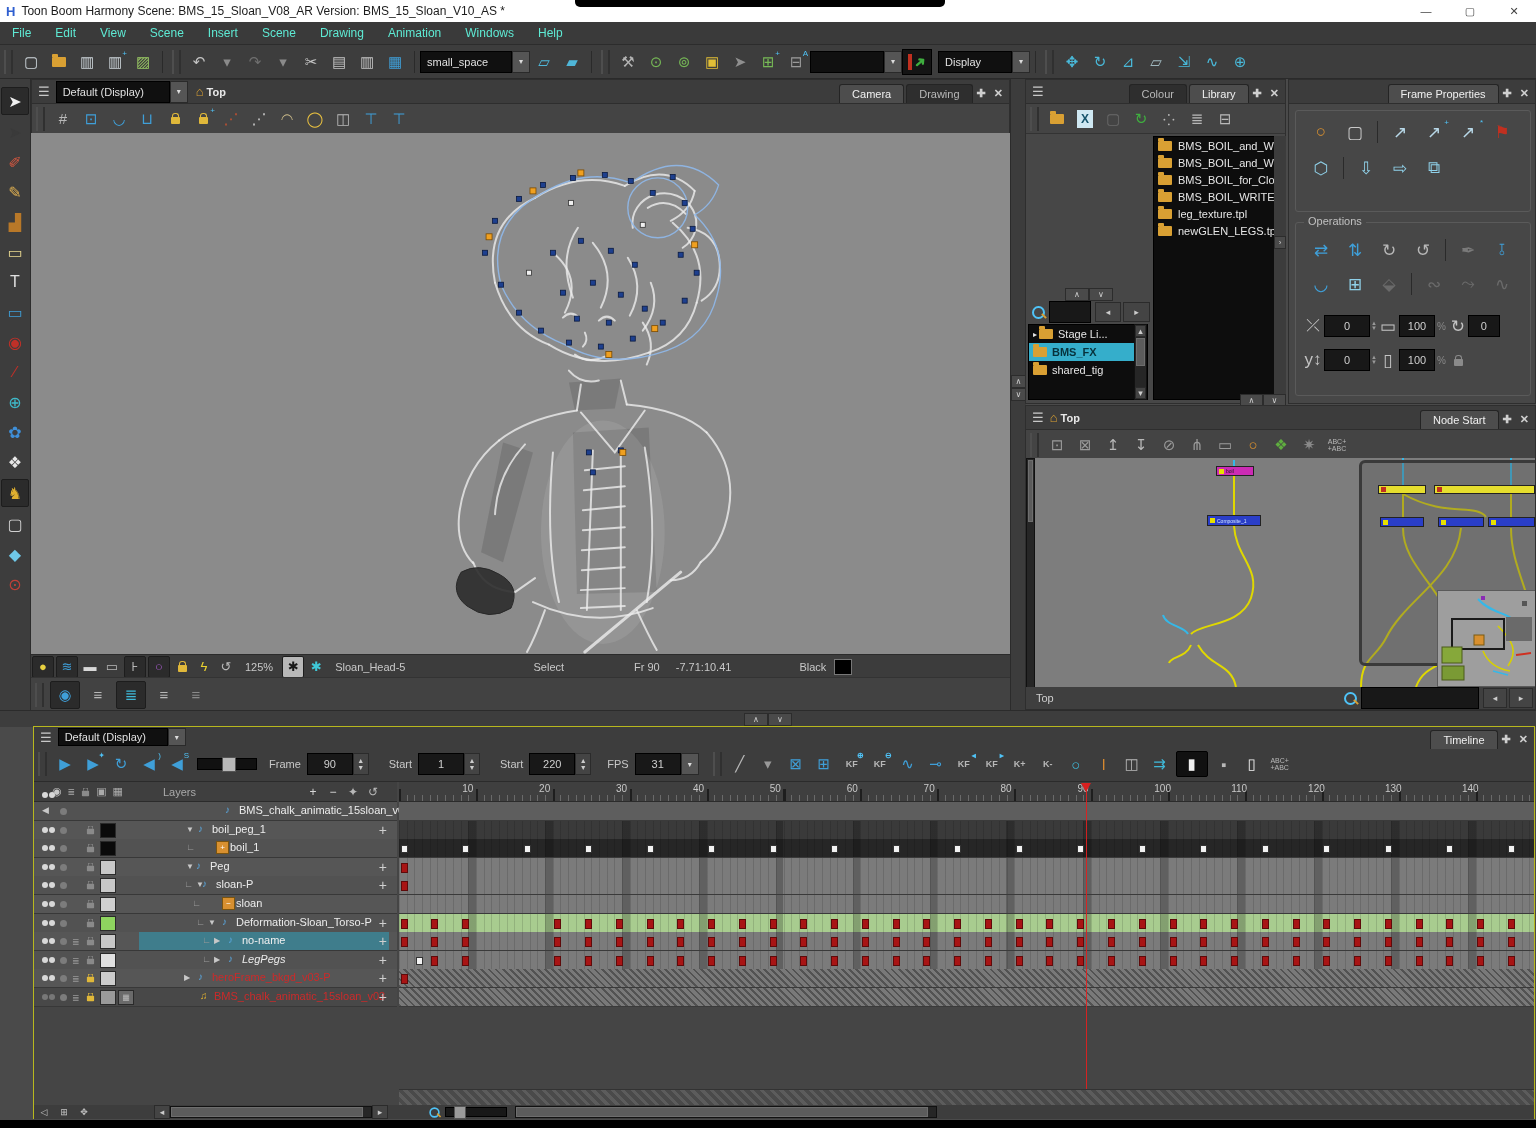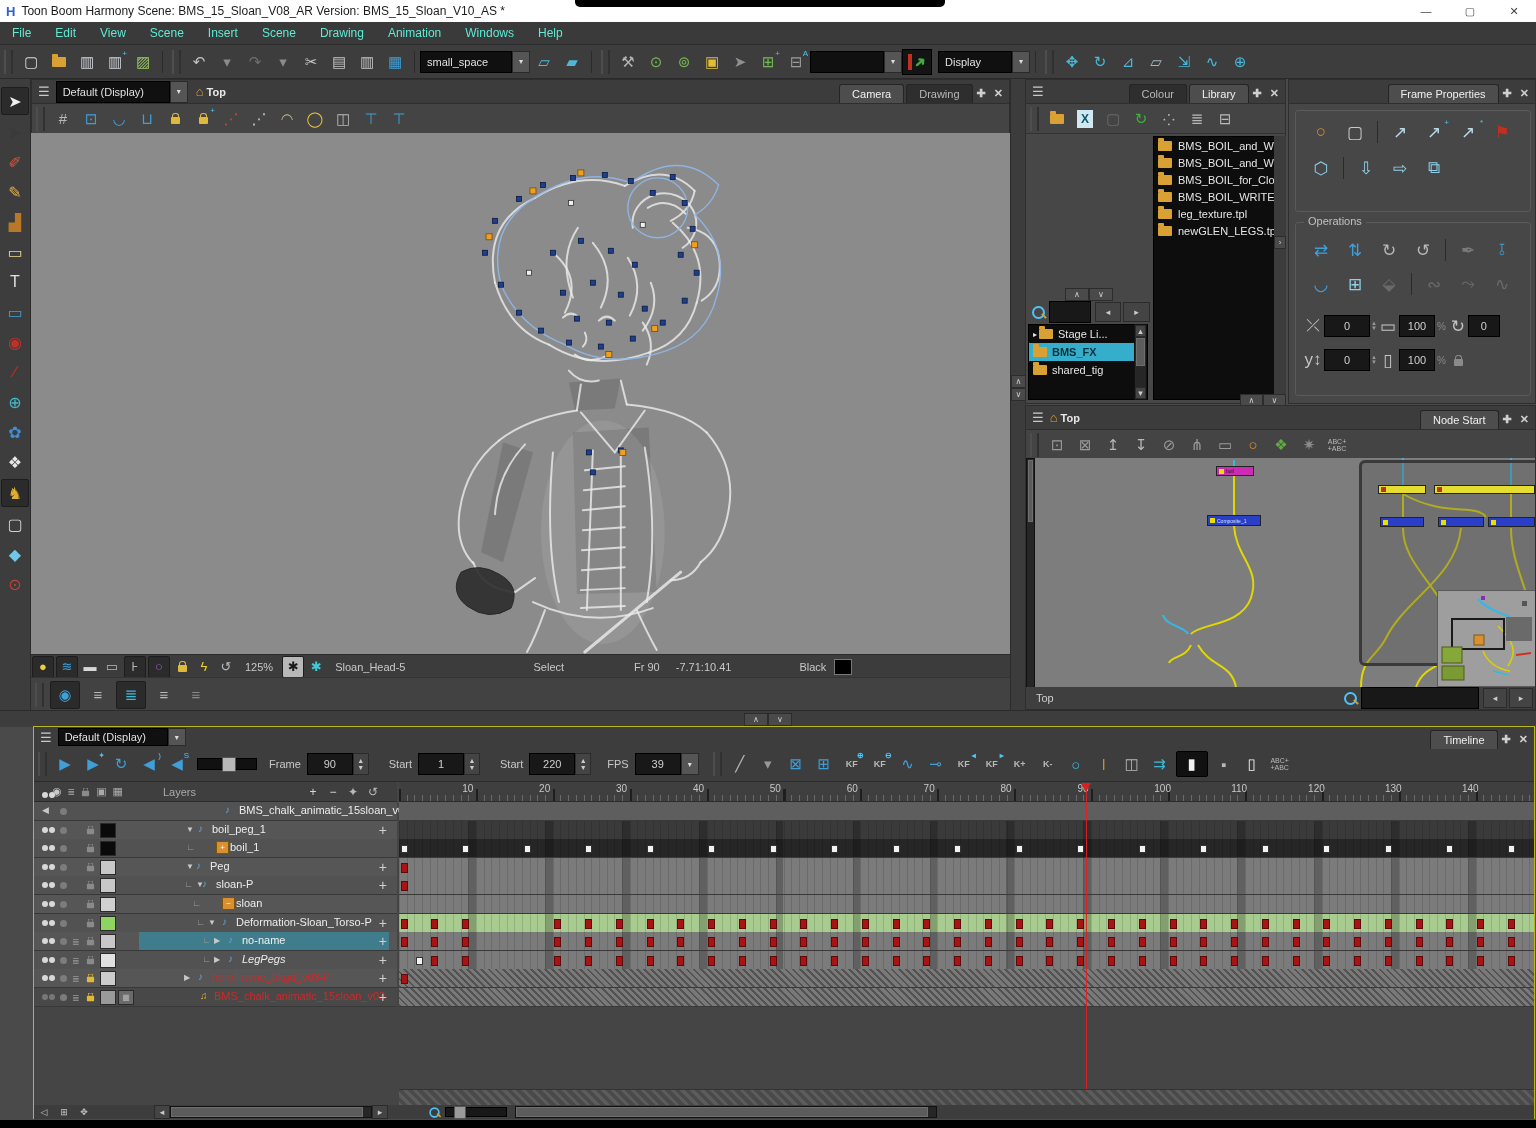--- a/index.html
+++ b/index.html
@@ -758,21 +758,21 @@
             <span style="font-size:7px;">▲</span>
             <span style="font-size:7px;">▼</span>
           </div>
         <span class="fieldlbl" style="margin-left:20px;">Start</span>
         <div class="numfield">220</div>
         <div class="upwn" style="width:14px;height:20px;flex-direction:column;">
             <span style="font-size:7px;">▲</span>
             <span style="font-size:7px;">▼</span>
           </div>
         <span class="fieldlbl" style="margin-left:16px;">FPS</span>
-        <div class="numfield">39</div>
+        <div class="numfield">31</div>
         <div class="dd-btn">▾</div>
         <span class="handle" style="margin-left:14px;"></span>
         <span id="tl-icons-right" style="display:flex;align-items:center;">
             <span class="ic" style="color: rgb(184, 184, 184);">╱</span>
             <span class="ic" style="color: rgb(153, 153, 153);">▾</span>
             <span class="ic" style="color: rgb(63, 159, 216);">⊠</span>
             <span class="ic" style="color: rgb(63, 159, 216);">⊞</span>
             <span class="ic" style="color: rgb(184, 184, 184); font-size: 9px; font-weight: bold;">KF<span class="badge">⊕</span></span>
             <span class="ic" style="color: rgb(184, 184, 184); font-size: 9px; font-weight: bold;">KF<span class="badge">⊖</span></span>
             <span class="ic" style="color: rgb(63, 159, 216);">∿</span>

